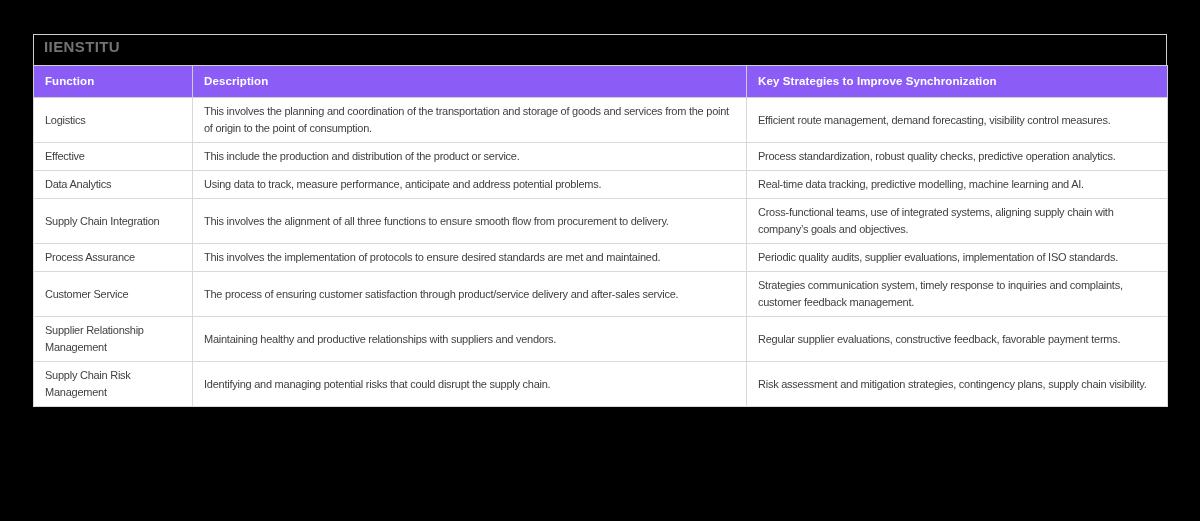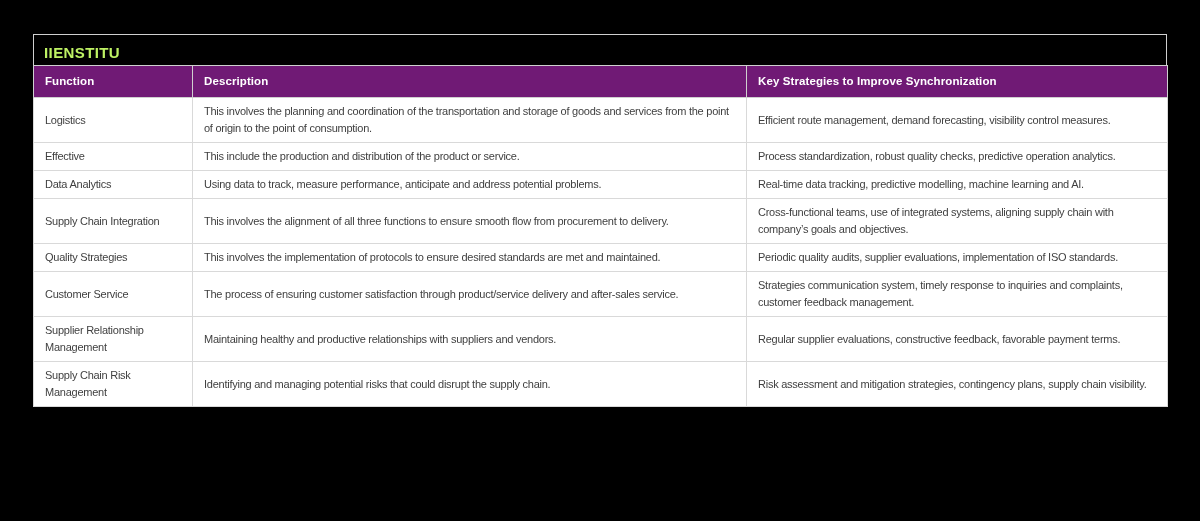--- a/index.html
+++ b/index.html
@@ -11,43 +11,43 @@
     position: relative; overflow: hidden;
   }
   .card {
     position: absolute; left: 33px; top: 34px; width: 1134px;
     background: #ffffff;
   }
   .title-bar {
     background: #000000;
     border: 1px solid #cfcfcf;
     border-bottom: none;
-    color: #bef264;
+    color: #737373;
     font-size: 15px; font-weight: bold; letter-spacing: 0.4px;
-    padding: 8px 10px;
+    padding: 2px 10px;
     line-height: 19px;
     height: 31px;
   }
   table.data-table {
     width: 100%;
     border-collapse: collapse;
     table-layout: fixed;
     background: #ffffff;
   }
   col.c-function { width: 159px; }
   col.c-description { width: 554px; }
   col.c-strategies { width: 421px; }
   .data-table th, .data-table td {
     border: 1px solid #d9d9d9;
     text-align: left;
     vertical-align: middle;
     padding: 5px 11px;
   }
   .data-table th {
-    background: #701a75;
+    background: #8b5cf6;
     color: #ffffff;
     border-color: #cfcfcf;
     font-size: 11.5px; font-weight: bold;
     letter-spacing: 0.1px;
     padding: 7px 11px;
     line-height: 17px;
   }
   .data-table td {
     color: #3f3f3f;
     font-size: 11px;
@@ -88,21 +88,21 @@
         <td>Data Analytics</td>
         <td>Using data to track, measure performance, anticipate and address potential problems.</td>
         <td>Real-time data tracking, predictive modelling, machine learning and AI.</td>
       </tr>
       <tr>
         <td>Supply Chain Integration</td>
         <td>This involves the alignment of all three functions to ensure smooth flow from procurement to delivery.</td>
         <td>Cross-functional teams, use of integrated systems, aligning supply chain with company’s goals and objectives.</td>
       </tr>
       <tr>
-        <td>Quality Strategies</td>
+        <td>Process Assurance</td>
         <td>This involves the implementation of protocols to ensure desired standards are met and maintained.</td>
         <td>Periodic quality audits, supplier evaluations, implementation of ISO standards.</td>
       </tr>
       <tr>
         <td>Customer Service</td>
         <td>The process of ensuring customer satisfaction through product/service delivery and after-sales service.</td>
         <td>Strategies communication system, timely response to inquiries and complaints, customer feedback management.</td>
       </tr>
       <tr>
         <td>Supplier Relationship Management</td>

